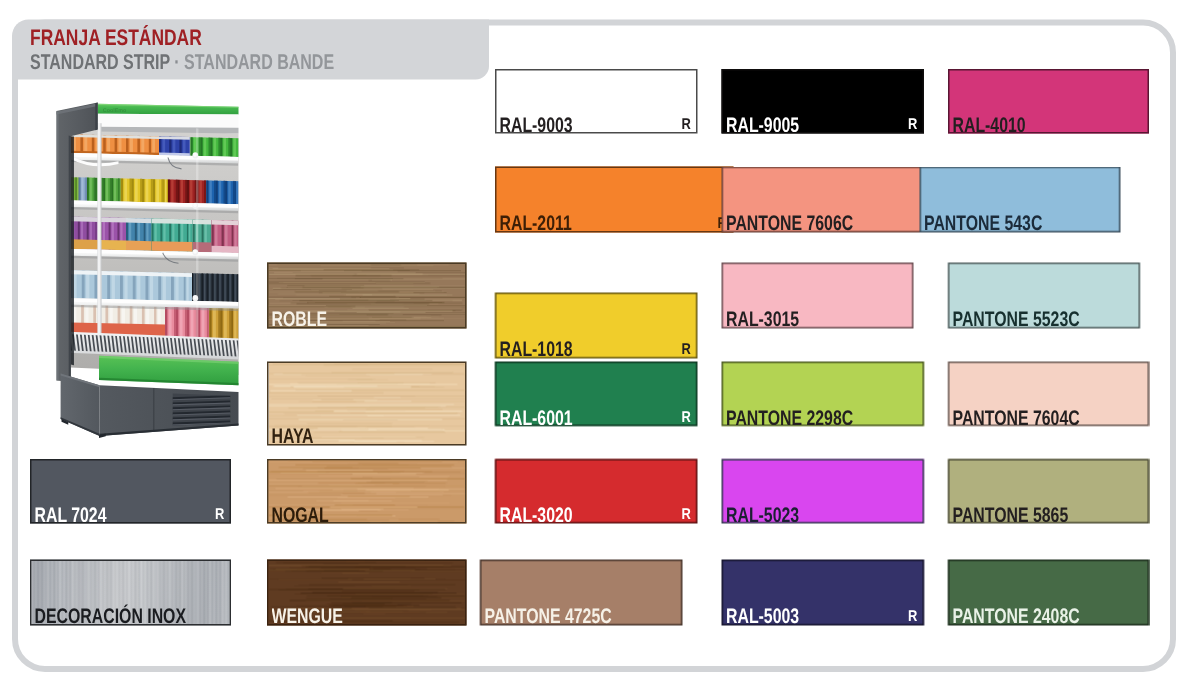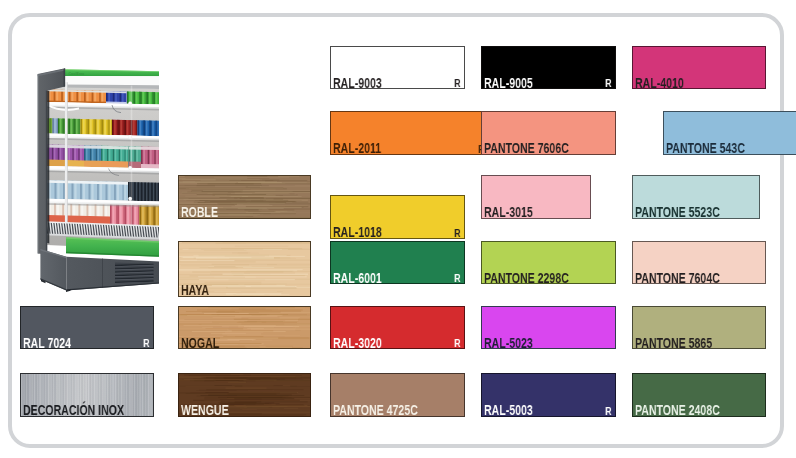--- a/index.html
+++ b/index.html
@@ -479,41 +479,45 @@
         <path d="M114 279.6 L156 278.2 L156 278.9 L114 280.3 Z" fill="#5c616a" opacity=".8"></path>
         <path d="M114 281.7 L156 280.3 L156 281.6 L114 283 Z" fill="#22272d" opacity=".95"></path>
         <path d="M114 283 L156 281.6 L156 282.3 L114 283.7 Z" fill="#5c616a" opacity=".8"></path>
         <path d="M114 285 L156 283.6 L156 284.9 L114 286.3 Z" fill="#22272d" opacity=".95"></path>
         <path d="M114 286.3 L156 284.9 L156 285.6 L114 287 Z" fill="#5c616a" opacity=".8"></path>
       </g>
 </svg>
 
   <div id="panel"></div>
 
+  <div id="header">
+    <div id="h1">FRANJA ESTÁNDAR</div>
+    <div id="h2"><span>STANDARD STRIP</span><span class="sep"> · </span><span class="alt">STANDARD BANDE</span></div>
+  </div>
 
   <div id="swatchlayer">
       <div class="sw" style="left: 330px; top: 46.2px; width: 134.8px; height: 43.3px; background: rgb(255, 255, 255); border: 1px solid rgb(74, 74, 74);">
         <div class="lbl" style="color: rgb(35, 31, 32);">RAL-9003</div>
         <div class="rmk" style="color: rgb(35, 31, 32);">R</div>
       </div>
       <div class="sw" style="left: 481px; top: 46.2px; width: 134.6px; height: 43.3px; background: #000000; border: 1px solid rgb(15, 13, 13);">
         <div class="lbl" style="color: rgb(255, 255, 255);">RAL-9005</div>
         <div class="rmk" style="color: rgb(255, 255, 255);">R</div>
       </div>
       <div class="sw" style="left: 631.5px; top: 46.2px; width: 134.2px; height: 43.3px; background: rgb(211, 53, 121); border: 1px solid rgb(89, 22, 51);">
         <div class="lbl" style="color: rgb(35, 31, 32);">RAL-4010</div>
       </div>
       <div class="sw" style="left: 330px; top: 111.3px; width: 159px; height: 43.3px; background: rgb(245, 130, 43); border: 1px solid rgb(103, 55, 18);">
         <div class="lbl" style="color: rgb(61, 31, 6);">RAL-2011</div>
         <div class="rmk" style="color: rgb(61, 31, 6);">R</div>
       </div>
       <div class="sw" style="left: 481px; top: 111.3px; width: 134.6px; height: 43.3px; background: rgb(244, 148, 128); border: 1px solid rgb(102, 62, 54);">
         <div class="lbl" style="color: rgb(35, 31, 32);">PANTONE 7606C</div>
       </div>
-      <div class="sw" style="left: 663px; top: 111.3px; width: 134.2px; height: 43.3px; background: rgb(143, 189, 219); border: 1px solid rgb(60, 79, 92);">
+      <div class="sw" style="left: 613px; top: 111.3px; width: 134.2px; height: 43.3px; background: rgb(143, 189, 219); border: 1px solid rgb(60, 79, 92);">
         <div class="lbl" style="color: rgb(27, 43, 58);">PANTONE 543C</div>
       </div>
       <div class="sw" style="left: 177.8px; top: 175.4px; width: 133.6px; height: 43.3px; background: rgb(139, 115, 80); border: 1.1px solid rgb(74, 58, 36);">
         <div class="tx"><svg width="100%" height="100%" viewBox="0 0 136 45" preserveAspectRatio="none">
             <rect width="136" height="45" fill="#96785a"></rect>
             <rect x="30.2" y="26.3" width="78.5" height="0.4" fill="#b09670" opacity="0.5"></rect>
             <rect x="6.3" y="40.8" width="114.6" height="0.7" fill="#6d5535" opacity="0.4"></rect>
             <rect x="2.9" y="17.3" width="136.6" height="0.7" fill="#c8b28a" opacity="0.3"></rect>
             <rect x="54.3" y="33.1" width="55.4" height="0.6" fill="#c8b28a" opacity="0.2"></rect>
             <rect x="40.4" y="34.9" width="98.5" height="0.6" fill="#5a4527" opacity="0.2"></rect>
@@ -636,21 +640,21 @@
             <rect x="53.6" y="19.2" width="22" height="0.4" fill="#c8b28a" opacity="0.3"></rect>
             <rect x="69" y="39.2" width="35.8" height="0.9" fill="#b09670" opacity="0.4"></rect>
             <rect x="24.7" y="15.9" width="111.8" height="0.4" fill="#c8b28a" opacity="0.4"></rect>
           </svg></div>
         <div class="lbl" style="color: rgb(247, 242, 232);">ROBLE</div>
       </div>
       <div class="sw" style="left: 330px; top: 175.4px; width: 134.8px; height: 43.3px; background: rgb(240, 205, 43); border: 1px solid rgb(101, 86, 18); margin-top: 20px;">
         <div class="lbl" style="color: rgb(35, 31, 32);">RAL-1018</div>
         <div class="rmk" style="color: rgb(35, 31, 32);">R</div>
       </div>
-      <div class="sw" style="left: 481px; top: 175.4px; width: 110px; height: 43.3px; background: rgb(248, 184, 194); border: 1px solid rgb(104, 77, 81); padding-left: 16px;">
+      <div class="sw" style="left: 481px; top: 175.4px; width: 128px; height: 43.3px; background: rgb(248, 184, 194); border: 1px solid rgb(104, 77, 81); padding-left: 16px;">
         <div class="lbl" style="color: rgb(35, 31, 32);">RAL-3015</div>
       </div>
       <div class="sw" style="left: 631.5px; top: 175.4px; width: 128px; height: 43.3px; background: rgb(188, 219, 219); border: 1px solid rgb(79, 92, 92);">
         <div class="lbl" style="color: rgb(23, 48, 47);">PANTONE 5523C</div>
       </div>
       <div class="sw" style="left: 177.8px; top: 241px; width: 133.6px; height: 56px; background: #e5e5e5; border: 1.1px solid rgb(74, 58, 36);">
         <div class="tx"><svg width="100%" height="100%" viewBox="0 0 136 45" preserveAspectRatio="none">
             <rect width="136" height="45" fill="#e7c89f"></rect>
             <rect x="61.4" y="10.8" width="53.7" height="0.4" fill="#c49f6c" opacity="0.3"></rect>
             <rect x="45" y="0.3" width="92.2" height="0.4" fill="#c49f6c" opacity="0.3"></rect>
@@ -957,21 +961,21 @@
             <rect x="46.3" y="4" width="90.7" height="0.6" fill="#4a2c14" opacity="0.5"></rect>
             <rect x="38.8" y="33.3" width="18.4" height="0.7" fill="#4a2c14" opacity="0.5"></rect>
             <rect x="52.5" y="32" width="35.3" height="0.8" fill="#341d0d" opacity="0.2"></rect>
             <rect x="40.5" y="34.1" width="101.1" height="0.9" fill="#7b5430" opacity="0.5"></rect>
             <rect x="14.8" y="4.5" width="86.4" height="0.5" fill="#4a2c14" opacity="0.4"></rect>
             <rect x="6.4" y="36.4" width="102.1" height="0.5" fill="#341d0d" opacity="0.2"></rect>
             <rect x="6.7" y="12.9" width="51.1" height="0.4" fill="#7b5430" opacity="0.4"></rect>
           </svg></div>
         <div class="lbl" style="color: rgb(247, 242, 232);">WENGUE</div>
       </div>
-      <div class="sw" style="left: 330px; top: 373px; width: 134.8px; height: 44.2px; background: rgb(166, 127, 104); border: 1px solid rgb(70, 53, 44);">
+      <div class="sw" style="left: 320px; top: 373px; width: 134.8px; height: 44.2px; background: rgb(166, 127, 104); border: 1px solid rgb(70, 53, 44);">
         <div class="lbl" style="color: rgb(246, 241, 231);">PANTONE 4725C</div>
       </div>
       <div class="sw" style="left: 481px; top: 373px; width: 134.6px; height: 44.2px; background: rgb(52, 50, 105); border: 1px solid rgb(22, 21, 44);">
         <div class="lbl" style="color: rgb(255, 255, 255);">RAL-5003</div>
         <div class="rmk" style="color: rgb(255, 255, 255);">R</div>
       </div>
       <div class="sw" style="left: 631.5px; top: 373px; width: 134.2px; height: 44.2px; background: rgb(70, 106, 70); border: 1px solid rgb(29, 45, 29);">
         <div class="lbl" style="color: rgb(233, 242, 231);">PANTONE 2408C</div>
       </div>
     </div>

